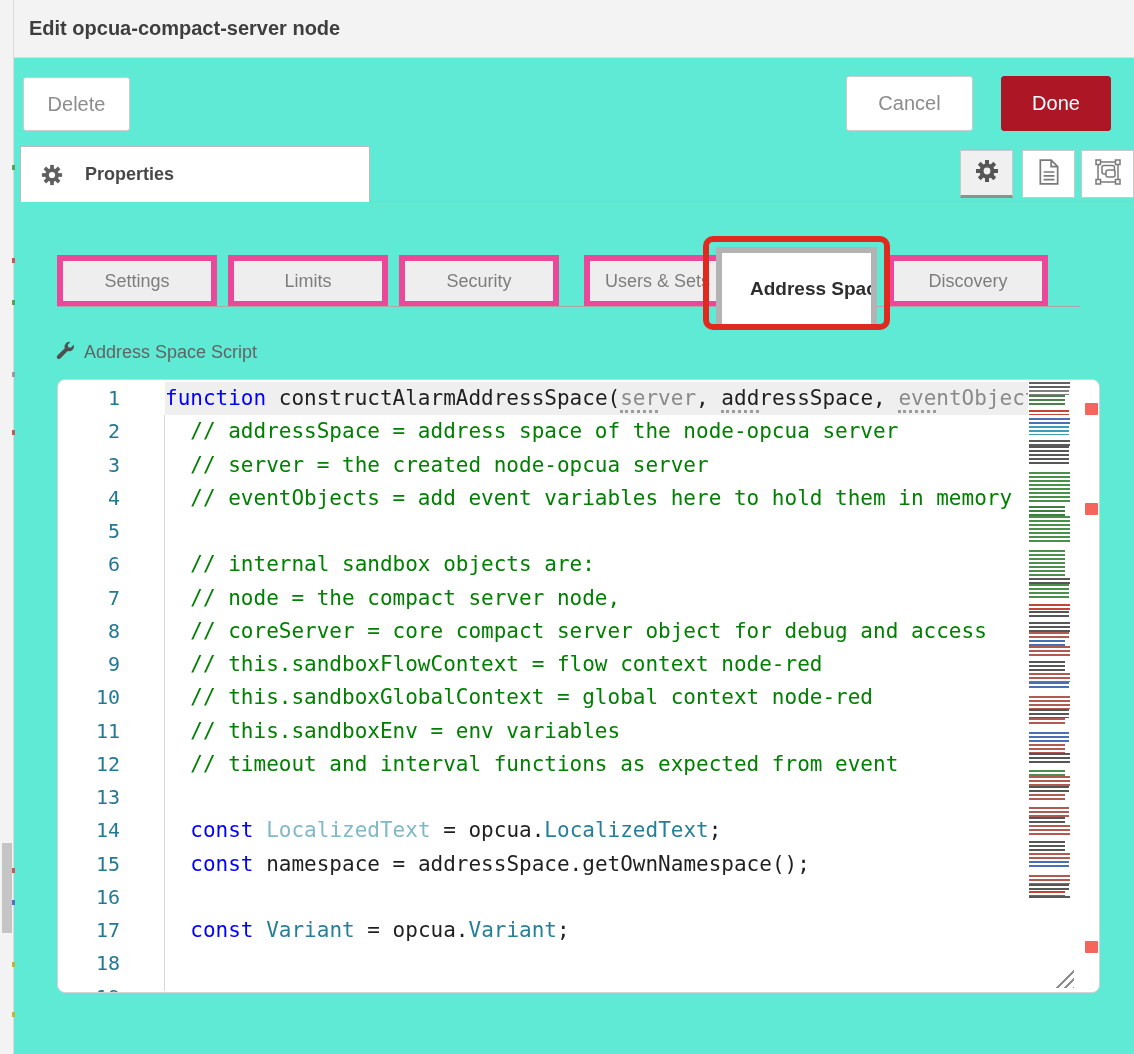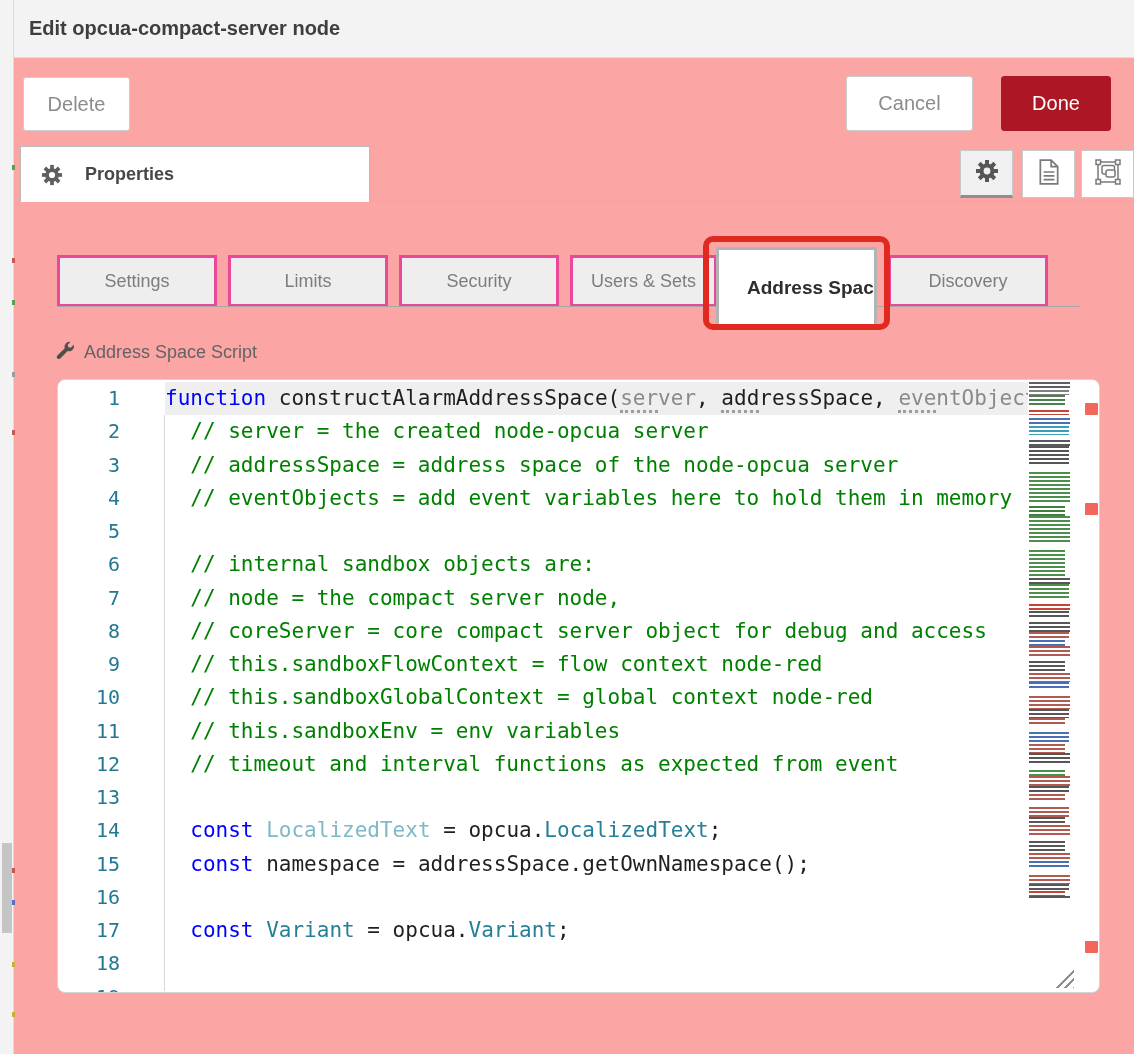--- a/index.html
+++ b/index.html
@@ -1,17 +1,17 @@
 <!DOCTYPE html>
 <html><head>
 <meta charset="utf-8">
 <style>
   * { margin:0; padding:0; box-sizing:border-box; }
   html,body { background:#fff; }
-  .page { position:relative; width:1134px; height:1054px; background:#fca5a5; overflow:hidden;
+  .page { position:relative; width:1134px; height:1054px; background:#5eead4; overflow:hidden;
           font-family:"Liberation Sans", sans-serif;padding-left:48px; }
 
   
   .rail { position:absolute; left:0; top:0; width:14px; height:1054px; background:#f3f3f3;
           border-right:1px solid #dcdcdc; }
   .rail-thumb { position:absolute; left:2px; top:843px; width:10px; height:90px; background:#c5c5c5; }
   .rail-mark { position:absolute; left:12px; width:3px; height:5px; }
 
   
   .hdr { position:absolute; left:14px; top:0; right:0; height:58px; background:#f3f3f3;
@@ -34,21 +34,21 @@
               z-index:2; cursor:pointer; }
   .prop-tab .glabel { margin-left:22px; font-size:18px; font-weight:bold; color:#474747; }
   .prop-tab svg { margin-left:20px; }
 
   .tool-btn { position:absolute; top:150px; width:53px; height:48px; background:#fff;
               border:1px solid #c9c9c9; display:flex; align-items:center; justify-content:center;
               cursor:pointer; }
   .tool-btn.active { background:#f0f0f0; border-bottom:3px solid #8f8f8f; }
 
   
-  .itab { position:absolute; top:255px; height:52px; background:#eeeeee; border:3px solid #ec4899;
+  .itab { position:absolute; top:255px; height:52px; background:#eeeeee; border:6px solid #ec4899;
           color:#7d7d7d; font-size:18px; display:flex; align-items:center; justify-content:center;
           overflow:hidden; white-space:nowrap; cursor:pointer; z-index:1; }
   .itab.active { top:247px; height:78px; background:#fff; border-color:#b3b3b3; border-bottom:none;
           color:#2e2e2e; font-weight:bold; font-size:19px; justify-content:flex-start;
           padding-left:28px; z-index:3; }
   .tabs-underline { position:absolute; left:57px; top:306px; width:1023px; height:1px;
           background:#a8a8a8; z-index:2; }
   .annot { position:absolute; left:703px; top:236px; width:187px; height:94px;
           border:6px solid #e0291f; border-radius:10px; z-index:10; pointer-events:none; }
 
@@ -176,21 +176,21 @@
   <div id="tabs">
       <div class="itab" style="left: 57px; width: 160px;">
         <span>Settings</span>
       </div>
       <div class="itab" style="left: 228px; width: 160px;">
         <span>Limits</span>
       </div>
       <div class="itab" style="left: 399px; width: 160px;">
         <span>Security</span>
       </div>
-      <div class="itab" style="left: 570px; width: 147px;">
+      <div class="itab" style="left: 584px; width: 147px;">
         <span>Users &amp; Sets</span>
       </div>
       <div class="itab active" style="left: 716px; width: 161px;">
         <span>Address Space</span>
       </div>
       <div class="itab" style="left: 888px; width: 160px;">
         <span>Discovery</span>
       </div>
     </div>
   <div class="annot"></div>
@@ -222,22 +222,22 @@
         <div class="gnum">14</div>
         <div class="gnum">15</div>
         <div class="gnum">16</div>
         <div class="gnum">17</div>
         <div class="gnum">18</div>
         <div class="gnum">19</div>
       </div>
     <div class="indent-guide"></div>
     <div class="rows" id="rows">
         <div class="crow current"><span class="t-kw">function</span><span class="t-pl"> constructAlarmAddressSpace(</span><span class="t-und">ser</span><span class="t-un">ver</span><span class="t-pl">, </span><span class="t-pld">add</span><span class="t-pl">ressSpace</span><span class="t-pl">, </span><span class="t-und">eve</span><span class="t-un">ntObjects, done) {</span></div>
+        <div class="crow"><span class="t-cm">  // addressSpace = address space of the node-opcua server</span></div>
         <div class="crow"><span class="t-cm">  // server = the created node-opcua server</span></div>
-        <div class="crow"><span class="t-cm">  // addressSpace = address space of the node-opcua server</span></div>
         <div class="crow"><span class="t-cm">  // eventObjects = add event variables here to hold them in memory</span></div>
         <div class="crow"></div>
         <div class="crow"><span class="t-cm">  // internal sandbox objects are:</span></div>
         <div class="crow"><span class="t-cm">  // node = the compact server node,</span></div>
         <div class="crow"><span class="t-cm">  // coreServer = core compact server object for debug and access</span></div>
         <div class="crow"><span class="t-cm">  // this.sandboxFlowContext = flow context node-red</span></div>
         <div class="crow"><span class="t-cm">  // this.sandboxGlobalContext = global context node-red</span></div>
         <div class="crow"><span class="t-cm">  // this.sandboxEnv = env variables</span></div>
         <div class="crow"><span class="t-cm">  // timeout and interval functions as expected from event</span></div>
         <div class="crow"></div>

